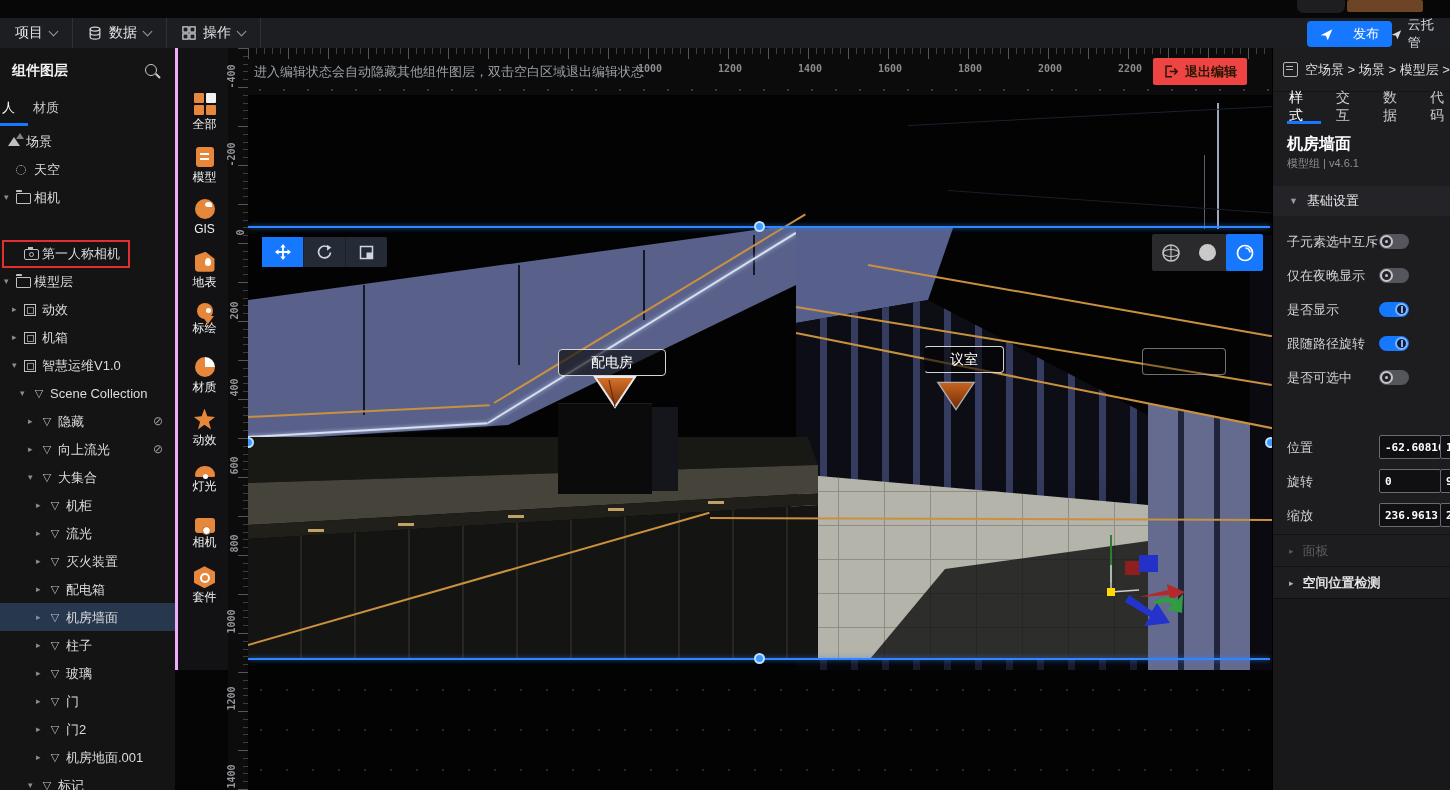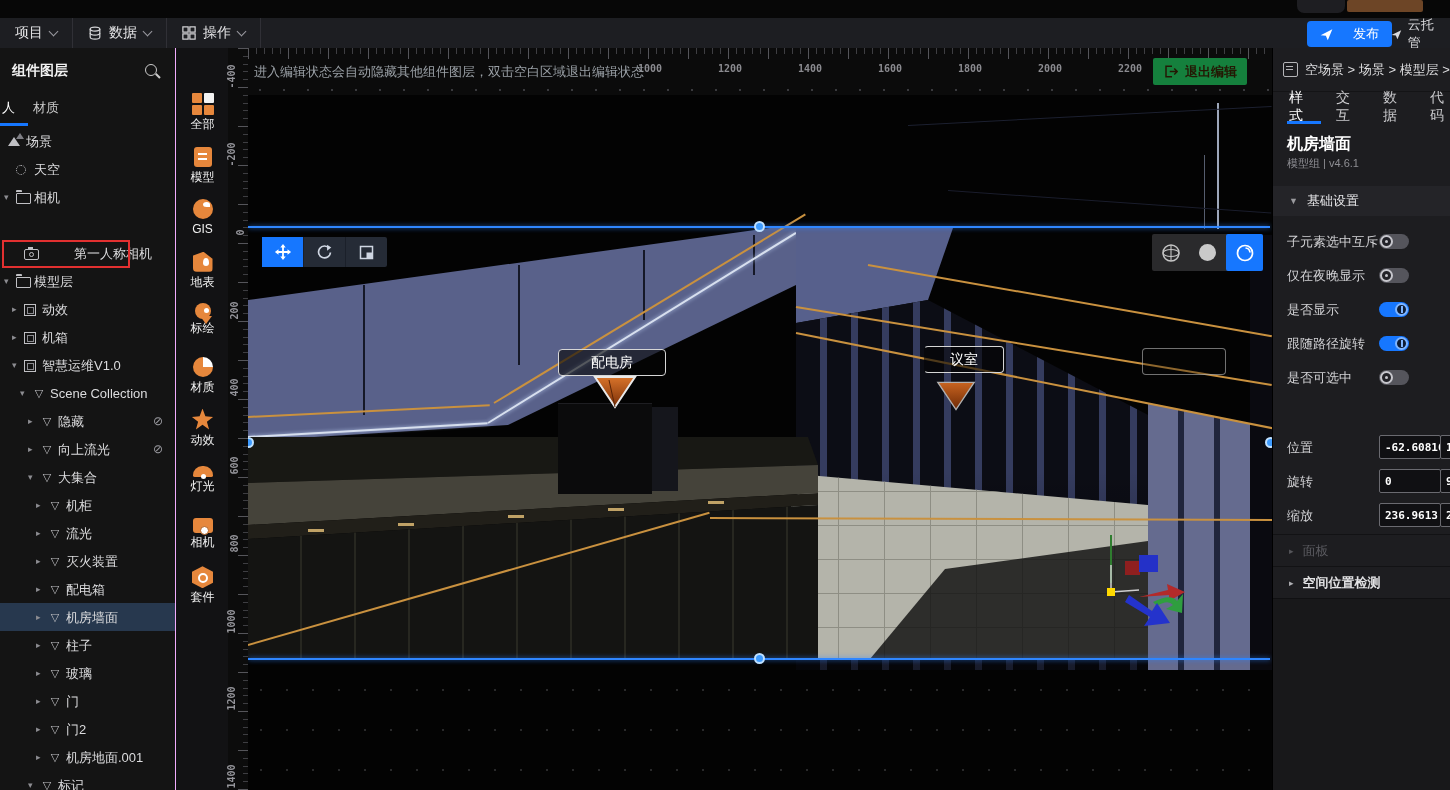--- a/index.html
+++ b/index.html
@@ -41,21 +41,21 @@
   .ti-camera{width:13px;height:9px;border:1.2px solid #c0c0c4;border-radius:2px;margin-top:3px;}
   .ti-camera::after{content:'';position:absolute;left:4px;top:2px;width:3px;height:3px;border:1px solid #c0c0c4;border-radius:50%;}
   .ti-camera::before{content:'';position:absolute;left:3px;top:-3px;width:5px;height:2px;background:#c0c0c4;}
   .ti-cube{width:10px;height:10px;border:1.2px solid #c0c0c4;margin-top:2px;}
   .ti-cube::after{content:'';position:absolute;left:2px;top:2px;width:5px;height:5px;border:1px solid #8b8b90;}
   .ti-scene{width:0;height:0;border-left:6px solid transparent;border-right:6px solid transparent;border-bottom:9px solid #c0c0c4;margin-top:3px;}
   .ti-scene::after{content:'';position:absolute;left:2px;top:-4px;width:0;height:0;border-left:4px solid transparent;border-right:4px solid transparent;border-bottom:6px solid #7f7f85;}
   .ti-sun{width:8px;height:8px;border:1.4px dotted #c0c0c4;border-radius:50%;margin-top:3px;}
 
   
-  #catbar{position:absolute;left:175px;top:48px;width:53px;height:742px;background:#121214;border-left:1px solid #f0abfc;}
+  #catbar{position:absolute;left:175px;top:48px;width:53px;height:622px;background:#121214;border-left:3px solid #f0abfc;}
   #cats{position:absolute;left:0;top:45px;width:53px;}
   .cat{height:52.6px;display:flex;flex-direction:column;align-items:center;gap:3px;}
   .clabel{font-size:12px;color:#f0f0f0;line-height:13px;}
   .cicon{width:22px;height:22px;position:relative;}
   .ic-grid-all{display:grid;grid-template-columns:10px 10px;grid-template-rows:10px 10px;gap:2px;}
   .ic-grid-all i{background:#e6873c;border-radius:1px;}
   .ic-grid-all i:nth-child(2){background:#f2f2f2;}
   .ic-model{background:#e6873c;border-radius:3px;width:18px;height:20px;margin:1px 2px;
     background-image:linear-gradient(#fff 0 0),linear-gradient(#fff 0 0);background-size:9px 2px,9px 2px;background-position:4px 6px,4px 11px;background-repeat:no-repeat;background-color:#e6873c;}
   .ic-gis{background:#e6873c;border-radius:50%;width:20px;height:20px;margin:1px;}
@@ -84,21 +84,21 @@
   .vnum{position:absolute;right:5px;font:bold 10px "DejaVu Sans Mono",monospace;color:#94949a;transform:rotate(-90deg);transform-origin:center;white-space:nowrap;z-index:2;}
   #topruler{position:absolute;left:248px;top:48px;width:1024px;height:47px;background:#0b0b0b;}
   #topruler::before{content:'';position:absolute;left:0;top:0;width:100%;height:6px;
     background:repeating-linear-gradient(90deg,#3e3e42 0 1px,transparent 1px 8px);}
   #topruler::after{content:'';position:absolute;left:0;top:0;width:100%;height:11px;
     background:repeating-linear-gradient(90deg,#55555a 0 1px,transparent 1px 40px);}
   .hint{position:absolute;left:6px;top:15px;font-size:13px;color:#9aa0a6;white-space:nowrap;z-index:2;}
   .hnum{position:absolute;top:15px;font:bold 10px "DejaVu Sans Mono",monospace;color:#8b8b90;z-index:1;}
   .rdots{position:absolute;left:0;top:38px;width:100%;height:8px;
     background-image:radial-gradient(circle,#3a3a3e 1px,transparent 1.2px);background-size:24px 8px;}
-  .exitbtn{position:absolute;left:905px;top:10px;width:94px;height:27px;background:#15803d;border-radius:2px;display:flex;align-items:center;justify-content:center;gap:7px;color:#241804;font-size:13px;font-weight:bold;z-index:3;}
+  .exitbtn{position:absolute;left:905px;top:10px;width:94px;height:27px;background:#ef4444;border-radius:2px;display:flex;align-items:center;justify-content:center;gap:7px;color:#241804;font-size:13px;font-weight:bold;z-index:3;}
 
   
   #scene{position:absolute;left:248px;top:95px;width:1024px;height:695px;background:#030303;overflow:hidden;}
   .shape{position:absolute;}
   .band-left{left:0;top:0;width:560px;height:360px;background:#59618a;
     clip-path:polygon(0 205px,522px 133px,548px 133px,548px 190px,260px 330px,0 346px);}
   .post{width:2px;background:#151827;}
   .wline{position:absolute;height:2px;background:#d7dfee;transform-origin:left center;box-shadow:0 0 4px rgba(200,220,255,.8);}
   .oline{position:absolute;height:2px;background:#c9913f;transform-origin:left center;}
   .wedge-right{left:548px;top:133px;width:160px;height:100px;background:#57608c;clip-path:polygon(0 0,157px 0,132px 72px,0 95px);}
@@ -253,21 +253,21 @@
           <div class="ticon ti-sun" style="left: 16px;"></div>
           <div class="tlabel" style="left: 34px;">天空</div>
         </div>
         <div class="trow" style="top: 56px;">
           <div class="tarrow" style="left: 4px;">▾</div>
           <div class="ticon ti-folder" style="left: 16px;"></div>
           <div class="tlabel" style="left: 34px;">相机</div>
         </div>
         <div class="trow" style="top: 112px;">
           <div class="ticon ti-camera" style="left: 24px;"></div>
-          <div class="tlabel" style="left: 42px; margin-left: 32px;">第一人称相机</div>
+          <div class="tlabel" style="left: 42px;">第一人称相机</div>
           <div class="tredbox"></div>
         </div>
         <div class="trow" style="top: 140px;">
           <div class="tarrow" style="left: 4px;">▾</div>
           <div class="ticon ti-folder" style="left: 16px;"></div>
           <div class="tlabel" style="left: 34px;">模型层</div>
         </div>
         <div class="trow" style="top: 168px;">
           <div class="tarrow" style="left: 12px;">▸</div>
           <div class="ticon ti-cube" style="left: 24px;"></div>

